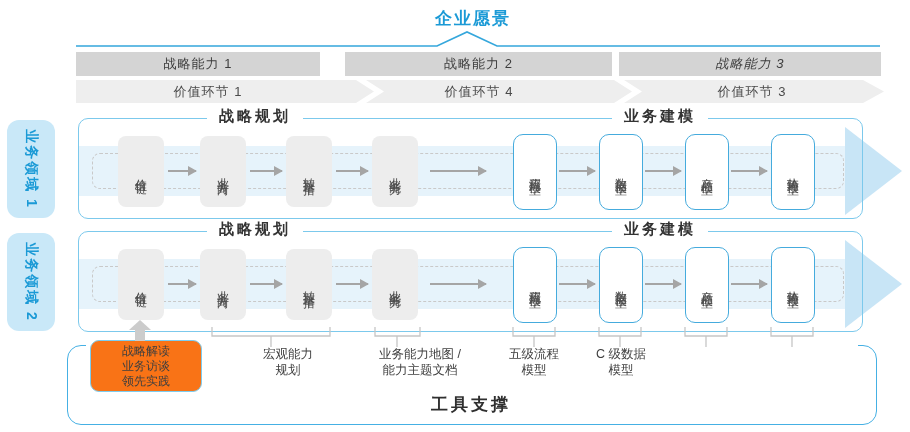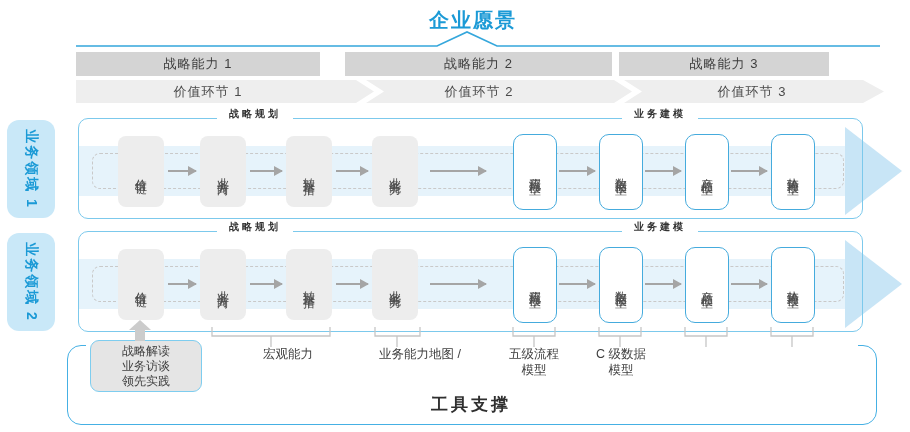--- a/index.html
+++ b/index.html
@@ -1,21 +1,21 @@
 <!DOCTYPE html>
 <html><head>
 <meta charset="utf-8">
 <style>
   html,body{margin:0;padding:0;background:#fff;}
   .canvas{position:relative;width:910px;height:432px;background:#fff;overflow:hidden;
           font-family:"Liberation Sans","DejaVu Sans",sans-serif;color:#3a3a3a;}
 
   
   .title-row{position:absolute;left:0;top:7px;width:100%;display:flex;justify-content:center;gap:40px;transform:translateX(18px);}
-  .title-row span{font-size:20px;font-weight:bold;color:#1b9ad6;letter-spacing:2px;}
+  .title-row span{font-size:17px;font-weight:bold;color:#1b9ad6;letter-spacing:2px;}
 
   
   .capbar{position:absolute;top:52px;height:24px;background:#d4d4d4;display:flex;align-items:center;justify-content:center;
           font-size:13px;color:#3d3d3d;letter-spacing:1px;}
 
   
   .vlink{position:absolute;top:81px;height:22px;line-height:22px;font-size:13px;color:#4a4a4a;letter-spacing:1px;
          transform:translateX(-50%);}
 
   
@@ -24,37 +24,37 @@
   .domain span{transform:rotate(90deg);white-space:nowrap;font-size:14px;font-weight:bold;color:#1b9ad6;letter-spacing:2px;}
 
   
   .row{position:absolute;left:78px;width:785px;height:101px;}
   .band{position:absolute;left:1px;top:28px;width:766px;height:50px;background:#e6f3fb;}
   .bigarrow{position:absolute;left:767px;top:9px;width:0;height:0;
             border-top:44px solid transparent;border-bottom:44px solid transparent;border-left:57px solid #c8e5f6;}
   .dashed{position:absolute;left:14px;top:35px;width:750px;height:34px;border:1px dashed #c9c9c9;border-radius:8px;}
   .outline{position:absolute;inset:0;border:1.5px solid #7cc9ec;border-radius:10px;pointer-events:none;}
   .rowhdr{position:absolute;top:-11px;transform:translateX(-50%);background:#fff;padding:0 12px;
-          font-size:10px;font-weight:bold;color:#333;letter-spacing:3px;white-space:nowrap;z-index:6;}
+          font-size:15px;font-weight:bold;color:#333;letter-spacing:3px;white-space:nowrap;z-index:6;}
   .gbox{position:absolute;top:18px;width:46px;height:71px;background:#ededed;border-radius:8px;
         display:flex;align-items:center;justify-content:center;z-index:5;}
   .bbox{position:absolute;top:16px;width:42px;height:74px;background:#fff;border:1.5px solid #45abdd;border-radius:10px;
         display:flex;align-items:center;justify-content:center;z-index:5;}
   .vt{writing-mode:vertical-rl;text-orientation:upright;font-size:12px;color:#4c4c4c;letter-spacing:2px;line-height:14px;}
   .arr{position:absolute;top:52px;height:2px;background:#a5a5a5;z-index:4;}
   .arr::after{content:'';position:absolute;right:-1px;top:-4px;width:0;height:0;
               border-left:9px solid #a5a5a5;border-top:5px solid transparent;border-bottom:5px solid transparent;}
 
   
   .toolbox{position:absolute;left:67px;top:345px;width:808px;height:78px;border:1.5px solid #45b0e4;border-radius:14px;}
   .toolmask{position:absolute;left:86px;top:342px;width:772px;height:8px;background:#fff;z-index:2;}
   .tool-title{position:absolute;left:67px;top:393px;width:808px;text-align:center;
               font-size:17px;font-weight:bold;color:#2f2f2f;letter-spacing:3px;z-index:3;}
   .notebox{position:absolute;left:90px;top:340px;width:110px;height:50px;border:1.2px solid #7ecdef;border-radius:9px;
-           background:#e5e5e5;display:flex;flex-direction:column;align-items:center;justify-content:center;z-index:4;}
+           background:#f97316;display:flex;flex-direction:column;align-items:center;justify-content:center;z-index:4;}
   .notebox span{display:block;font-size:12px;line-height:15px;color:#3f3f3f;}
   .ann{position:absolute;top:346px;width:150px;transform:translateX(-50%);text-align:center;z-index:4;}
   .ann span{display:block;font-size:12.5px;line-height:16px;color:#3f3f3f;}
   .uparrow{position:absolute;left:135px;top:330px;width:10px;height:11px;background:#cccccc;z-index:5;}
   .uparrow::before{content:'';position:absolute;left:-6px;top:-10px;width:0;height:0;
                    border-left:11px solid transparent;border-right:11px solid transparent;border-bottom:10px solid #cccccc;}
   svg.overlay{position:absolute;left:0;top:0;pointer-events:none;}
 </style>
 </head>
 <body>
@@ -68,31 +68,31 @@
   <svg class="overlay" width="910" height="60">
     <polyline points="76,46 437,46 467,32 497,46 880,46" fill="none" stroke="#35a7dc" stroke-width="1.6"></polyline>
   </svg>
 
   <div class="capbar" style="left:76px;width:244px;">
     <span>战略能力 1</span>
   </div>
   <div class="capbar" style="left:345px;width:267px;">
     <span>战略能力 2</span>
   </div>
-  <div class="capbar" style="left:619px;width:210px;">
+  <div class="capbar" style="left:619px;width:262px;font-style:italic;">
     <span>战略能力 3</span>
   </div>
 
   <svg class="overlay" width="910" height="110">
     <polygon points="76,80 356,80 374,91.5 356,103 76,103" fill="#eeeeee"></polygon>
     <polygon points="366,80 614,80 632,91.5 614,103 366,103 384,91.5" fill="#eeeeee"></polygon>
     <polygon points="624,80 863,80 884,91.5 863,103 624,103 642,91.5" fill="#eeeeee"></polygon>
   </svg>
   <div class="vlink" style="left:208px;">价值环节 1</div>
-  <div class="vlink" style="left:479px;">价值环节 2</div>
+  <div class="vlink" style="left:479px;">价值环节 4</div>
   <div class="vlink" style="left:752px;">价值环节 3</div>
 
   <div class="domain" style="top:120px;">
     <span>业务领域 1</span>
   </div>
   <div class="domain" style="top:233px;">
     <span>业务领域 2</span>
   </div>
 
   <div class="row" style="top:118px;">
@@ -193,23 +193,25 @@
   <div class="uparrow"></div>
 
   <div class="notebox">
     <span>战略解读</span>
     <span>业务访谈</span>
     <span>领先实践</span>
   </div>
 
   <div class="ann" style="left:288px;">
     <span>宏观能力</span>
+    <span>规划</span>
   </div>
   <div class="ann" style="left:420px;">
     <span>业务能力地图 /</span>
+    <span>能力主题文档</span>
   </div>
   <div class="ann" style="left:534px;">
     <span>五级流程</span>
     <span>模型</span>
   </div>
   <div class="ann" style="left:621px;">
     <span>C 级数据</span>
     <span>模型</span>
   </div>
 

